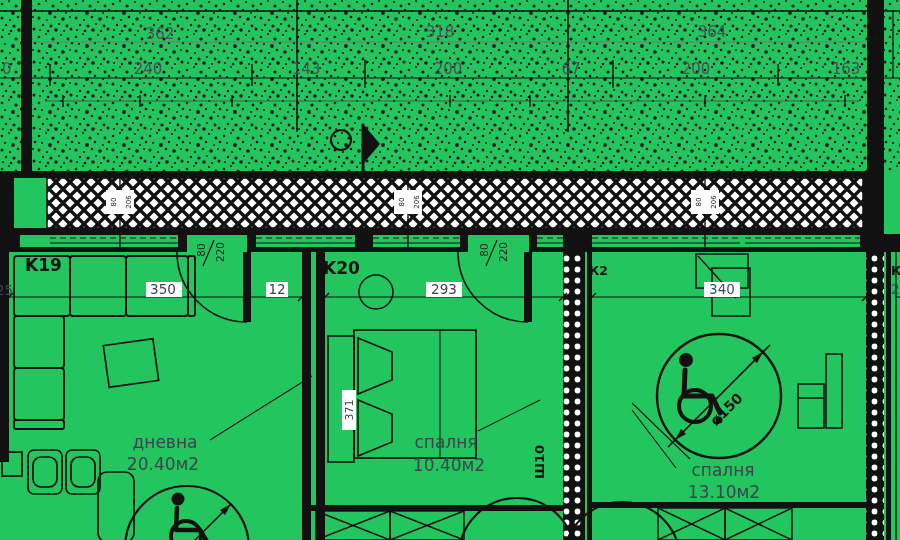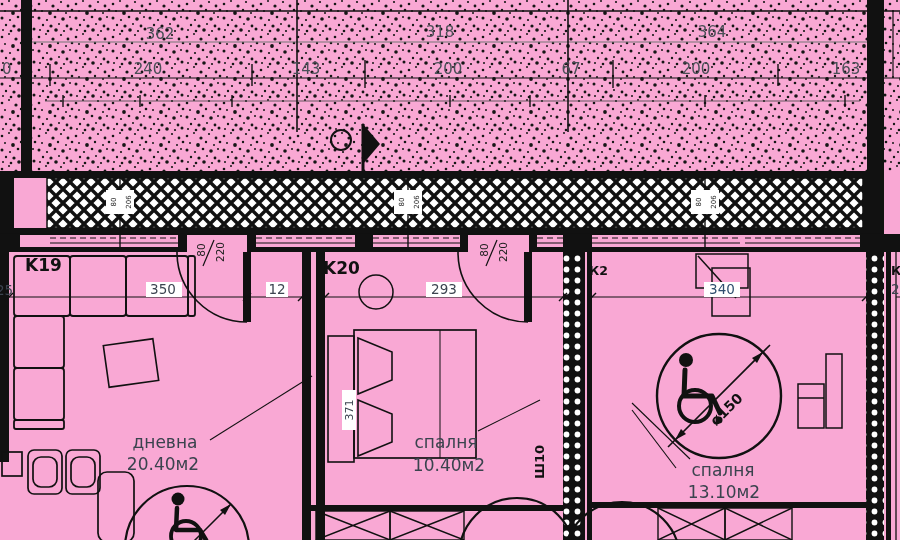--- a/index.html
+++ b/index.html
@@ -1,16 +1,16 @@
 <!DOCTYPE html>
 <html><head>
 <meta charset="utf-8">
 <style>
   html,body{margin:0;padding:0;background:#fff;}
-  .plan-wrap{width:900px;height:540px;overflow:hidden;background:#f9a8d4;}
+  .plan-wrap{width:900px;height:540px;overflow:hidden;background:#22c55e;}
   svg{display:block;}
   text{font-family:"DejaVu Sans","Liberation Sans",sans-serif;fill:#474747;}
   .dim-top{font-size:15px;fill:#4a4f57;}
   .dim-room{font-size:13.5px;fill:#3c4450;}
   .dim-blue{font-size:13.5px;fill:#2f4e6e;}
   .k-label{font-size:17px;font-weight:bold;fill:#111;}
   .k-small{font-size:12.5px;font-weight:bold;fill:#111;}
   .room-label{font-size:17px;fill:#3a434e;}
   .door-lab{font-size:10.5px;fill:#222;}
   .micro{font-size:7px;fill:#222;}

